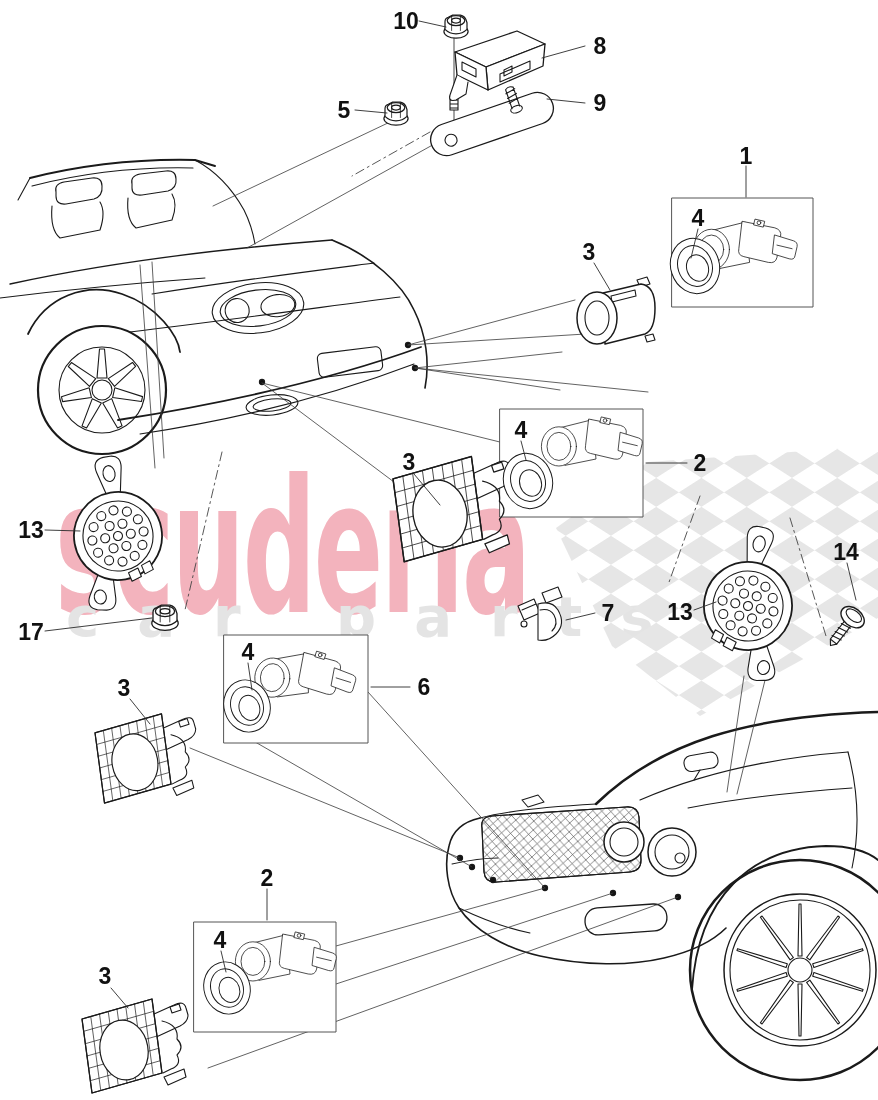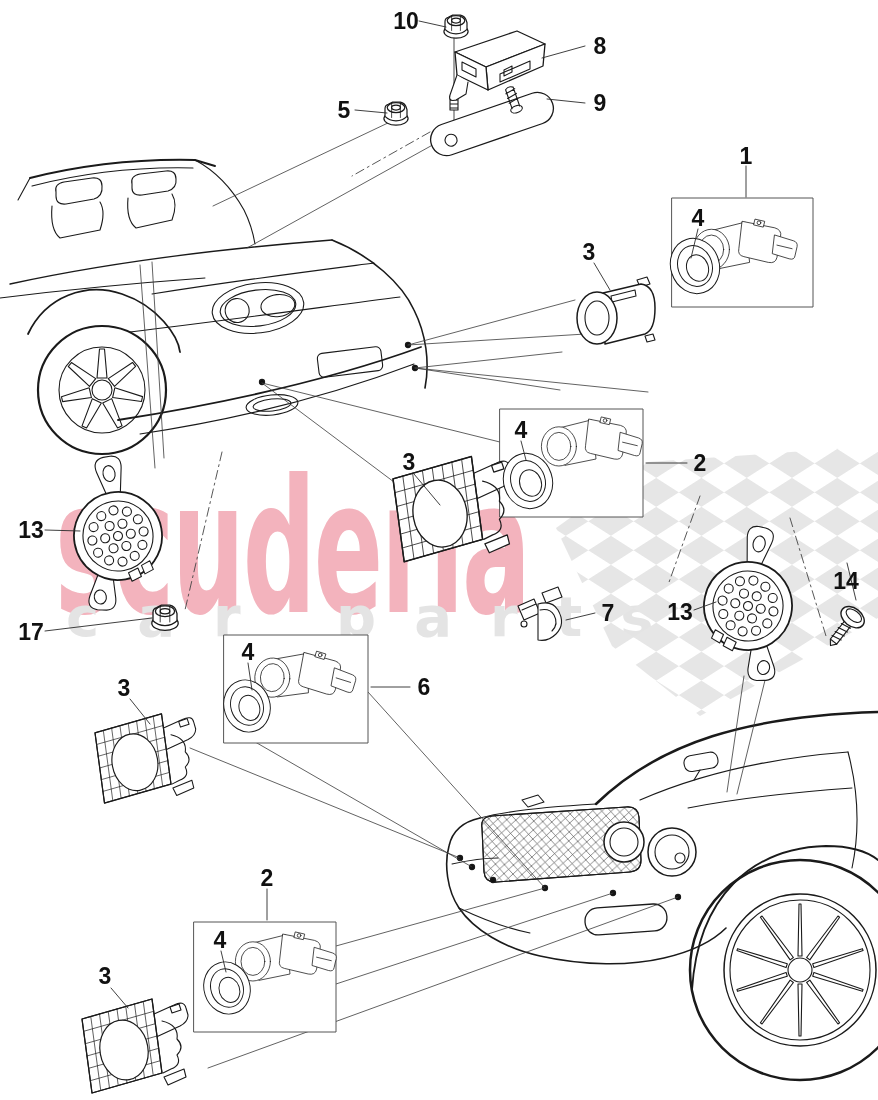--- a/index.html
+++ b/index.html
@@ -296,21 +296,21 @@
       <div class="part-label" style="left: 746px; top: 156px;">1</div>
       <div class="part-label" style="left: 589px; top: 252px;">3</div>
       <div class="part-label" style="left: 698px; top: 218px;">4</div>
       <div class="part-label" style="left: 700px; top: 463px;">2</div>
       <div class="part-label" style="left: 521px; top: 430px;">4</div>
       <div class="part-label" style="left: 409px; top: 462px;">3</div>
       <div class="part-label" style="left: 31px; top: 530px;">13</div>
       <div class="part-label" style="left: 31px; top: 632px;">17</div>
       <div class="part-label" style="left: 608px; top: 613px;">7</div>
       <div class="part-label" style="left: 680px; top: 612px;">13</div>
-      <div class="part-label" style="left: 846px; top: 581px;">14</div>
+      <div class="part-label" style="left: 846px; top: 552px;">14</div>
       <div class="part-label" style="left: 424px; top: 687px;">6</div>
       <div class="part-label" style="left: 248px; top: 652px;">4</div>
       <div class="part-label" style="left: 267px; top: 878px;">2</div>
       <div class="part-label" style="left: 220px; top: 940px;">4</div>
       <div class="part-label" style="left: 124px; top: 688px;">3</div>
       <div class="part-label" style="left: 105px; top: 976px;">3</div>
     </div>
 </div>
 
 </body></html>

